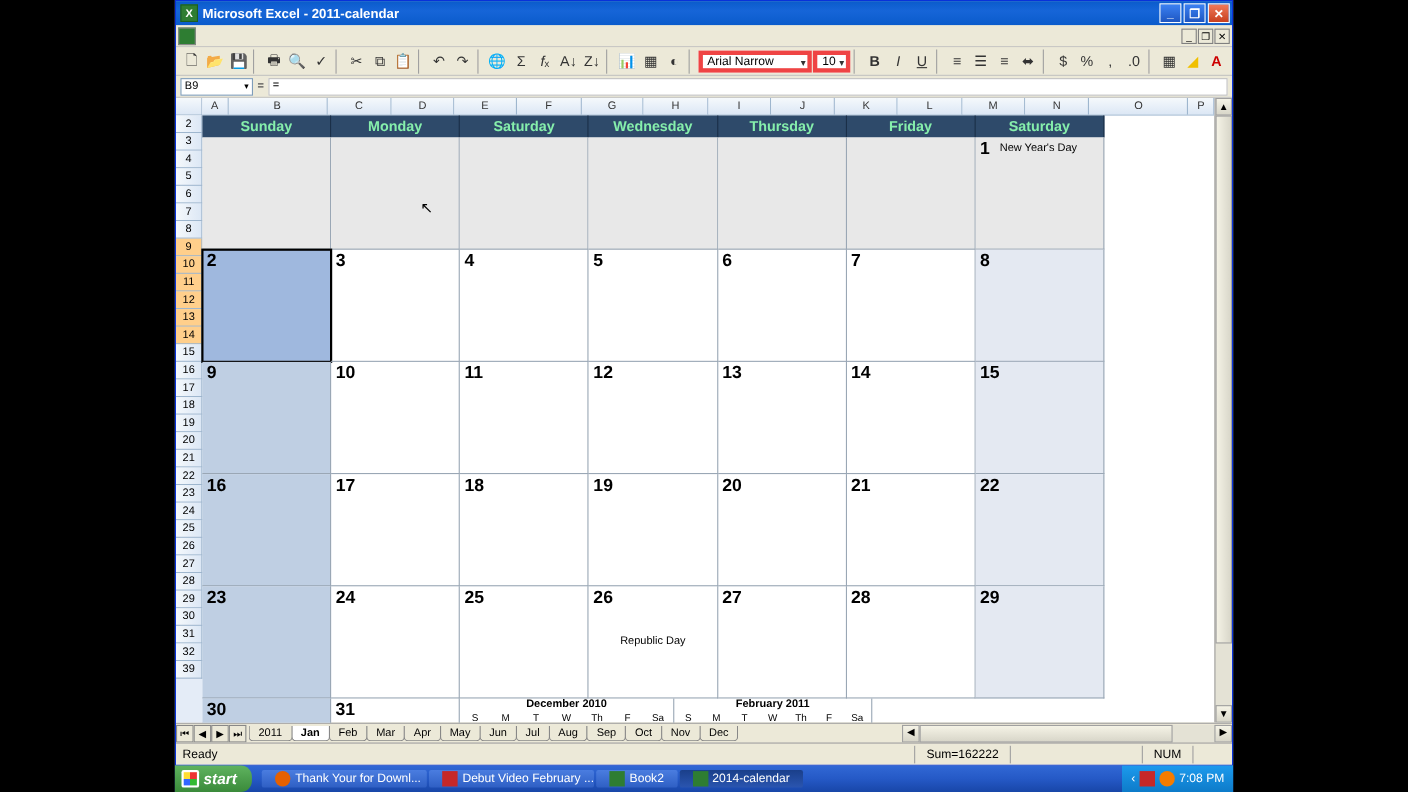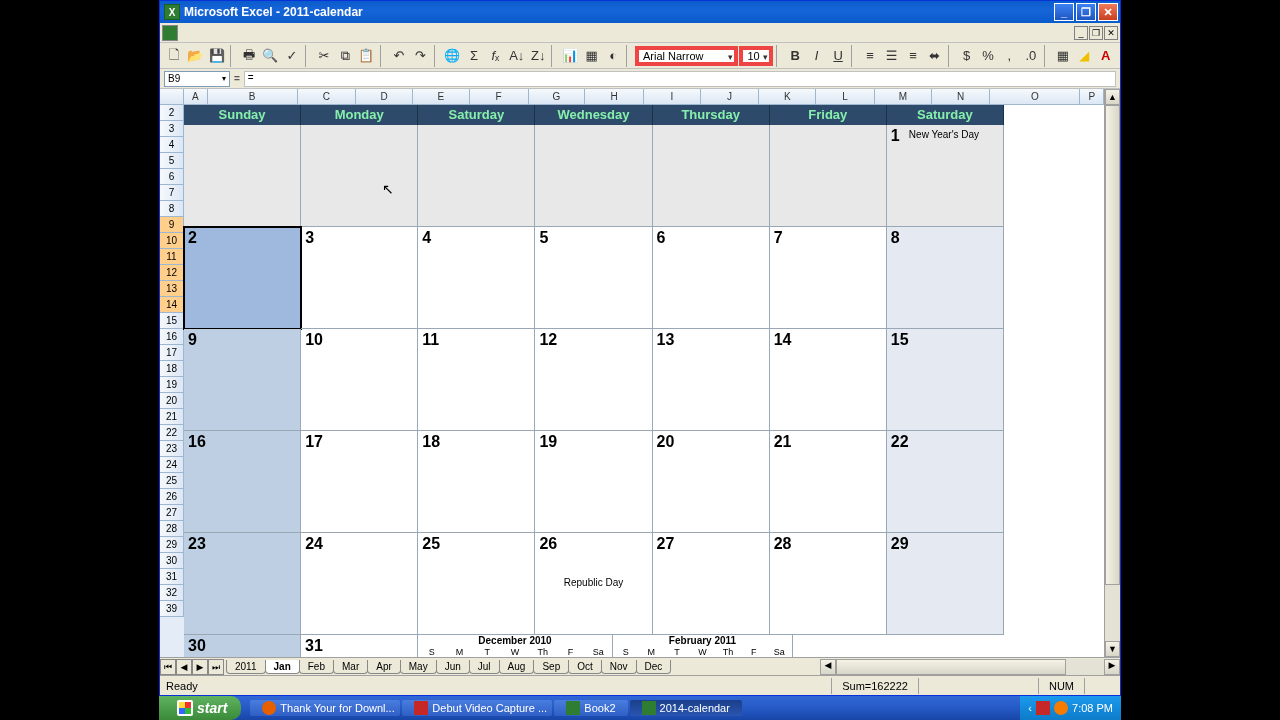--- a/index.html
+++ b/index.html
@@ -67,21 +67,21 @@
 .tabstrip .tab { padding:1px 8px; background:#ece9d8; border:1px solid #888; border-top:none; margin-right:-1px; cursor:pointer; border-radius:0 0 4px 4px;}
 .tabstrip .tab.active { background:#fff; font-weight:bold;}
 .tabstrip .hscroll { width:300px; height:16px; background:#e4e2d5; display:flex;}
 .tabstrip .hscroll .sbtn { width:16px; border:1px solid #a0a0a0; background:linear-gradient(#f5f3e6,#d8d6c9); font-size:9px; text-align:center; cursor:pointer;}
 .tabstrip .hscroll .htrack { flex:1; position:relative;}
 .tabstrip .hscroll .hthumb { position:absolute; top:0; bottom:0; left:0; width:230px; background:linear-gradient(#f5f3e6,#d8d6c9); border:1px solid #a0a0a0;}
 .statusbar { height:20px; background:#ece9d8; border-top:1px solid #a0a0a0; display:flex; align-items:center; font-size:11px; padding:0 6px;}
 .statusbar .sseg { padding:0 10px; border-left:1px solid #a0a0a0; height:16px; line-height:16px;}
 .statusbar .flex { flex:1;}
 .taskbar { position:absolute; bottom:0; left:0; right:0; height:24px; background:linear-gradient(#3168d5,#2559c6 50%,#1846a8); display:flex; align-items:center;}
-.startbtn { height:24px; padding:0 14px 0 18px; background:linear-gradient(#5fb35f,#3a8a3a); color:#fff; font-style:italic; font-weight:bold; font-size:14px; display:flex; align-items:center; gap:4px; border-radius:0 10px 10px 0; cursor:pointer;}
+.startbtn { height:24px; padding:0 14px 0 6px; background:linear-gradient(#5fb35f,#3a8a3a); color:#fff; font-style:italic; font-weight:bold; font-size:14px; display:flex; align-items:center; gap:4px; border-radius:0 10px 10px 0; cursor:pointer;}
 .startbtn .flag { width:16px; height:16px; background:#fff; border-radius:2px; position:relative;}
 .startbtn .flag::before { content:""; position:absolute; inset:2px; background:conic-gradient(#e33 0 25%,#3b3 0 50%,#36f 0 75%,#fd3 0);}
 .tbitem { height:16px; margin:0 1px; padding:0 12px; background:linear-gradient(#4a7de0,#2f5fc4); color:#fff; font-size:11px; display:flex; align-items:center; gap:4px; border-radius:2px; cursor:pointer; max-width:150px; overflow:hidden; white-space:nowrap;}
 .tbitem.active { background:linear-gradient(#1a3f8a,#2a55b0);}
 .tbitem .ico { width:14px; height:14px; background:#2e7d32; flex-shrink:0;}
 .tbitem .ico.ff { background:#e66000; border-radius:50%;}
 .tbitem .ico.red { background:#c62828;}
 .systray { margin-left:auto; height:24px; padding:0 8px; background:linear-gradient(#1c9aed,#0d7bc9); display:flex; align-items:center; gap:4px; color:#fff; font-size:11px;}
 .systray .tico { width:14px; height:14px;}
 </style>
@@ -433,21 +433,21 @@
     <span>start</span>
   </div>
   <div style="width:8px"></div>
   <div id="tbitems" style="display:flex">
         <div class="tbitem">
           <span class="ico ff"></span>
           <span>Thank Your for Downl...</span>
         </div>
         <div class="tbitem">
           <span class="ico red"></span>
-          <span>Debut Video Capture ...</span>
+          <span>Debut Video February ...</span>
         </div>
         <div class="tbitem">
           <span class="ico xl"></span>
           <span>Book2</span>
         </div>
         <div class="tbitem active">
           <span class="ico xl"></span>
           <span>2014-calendar</span>
         </div>
       </div>

